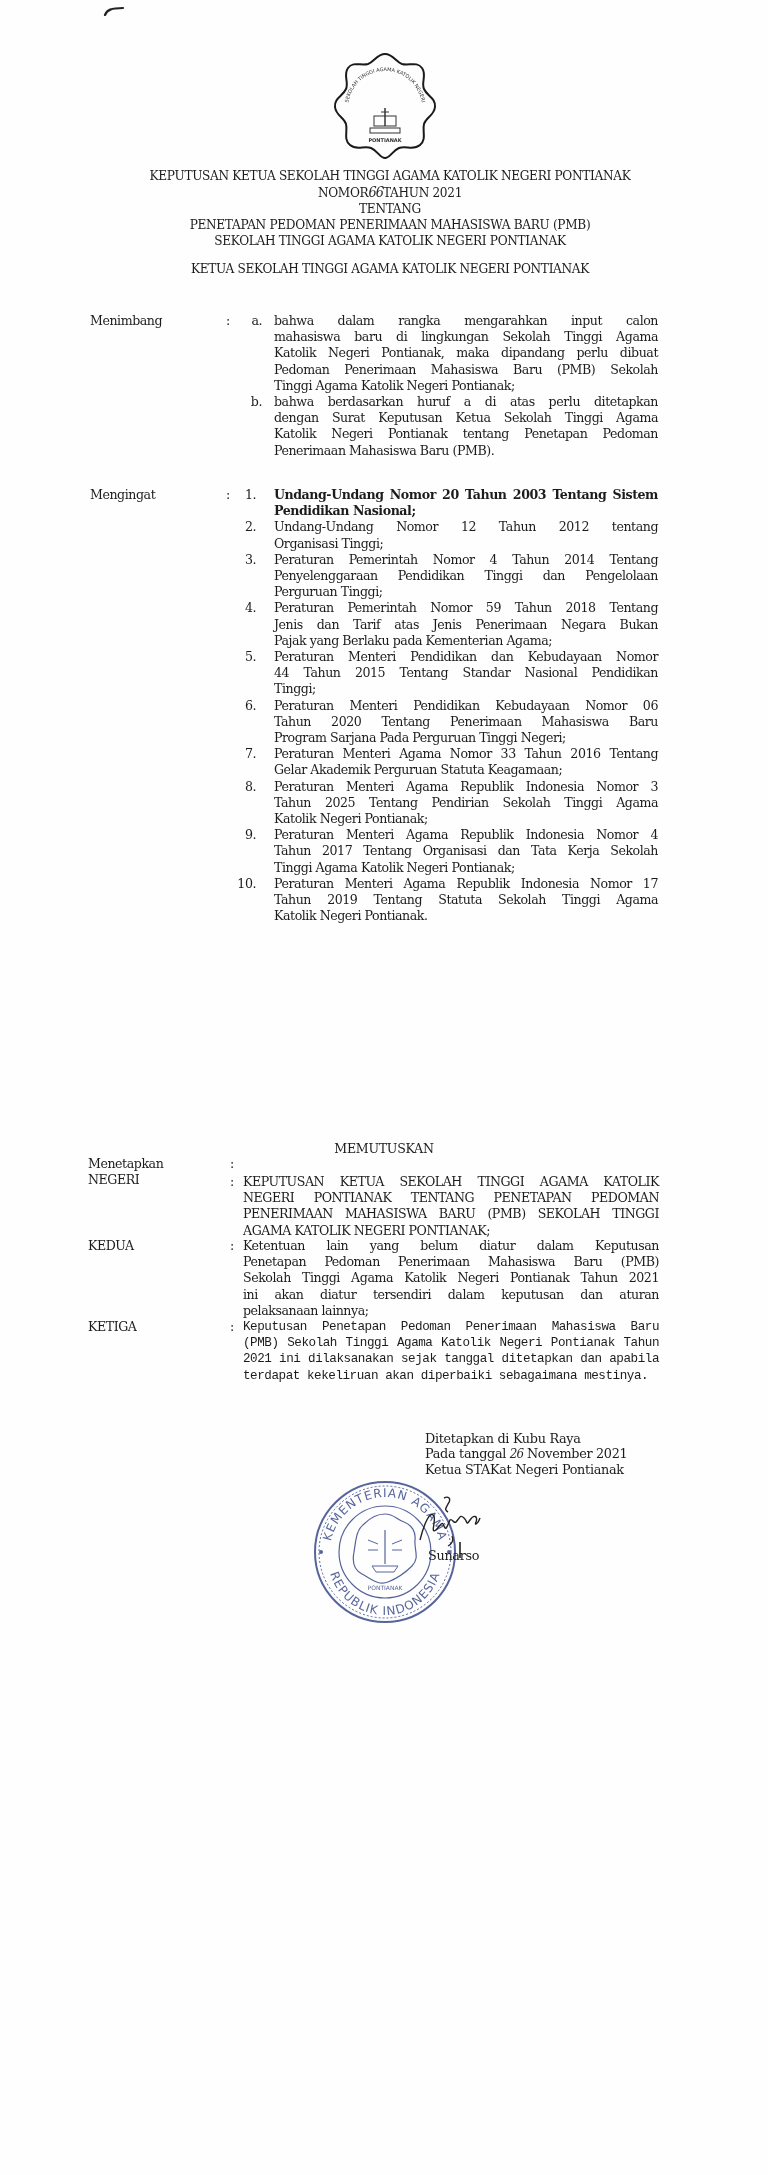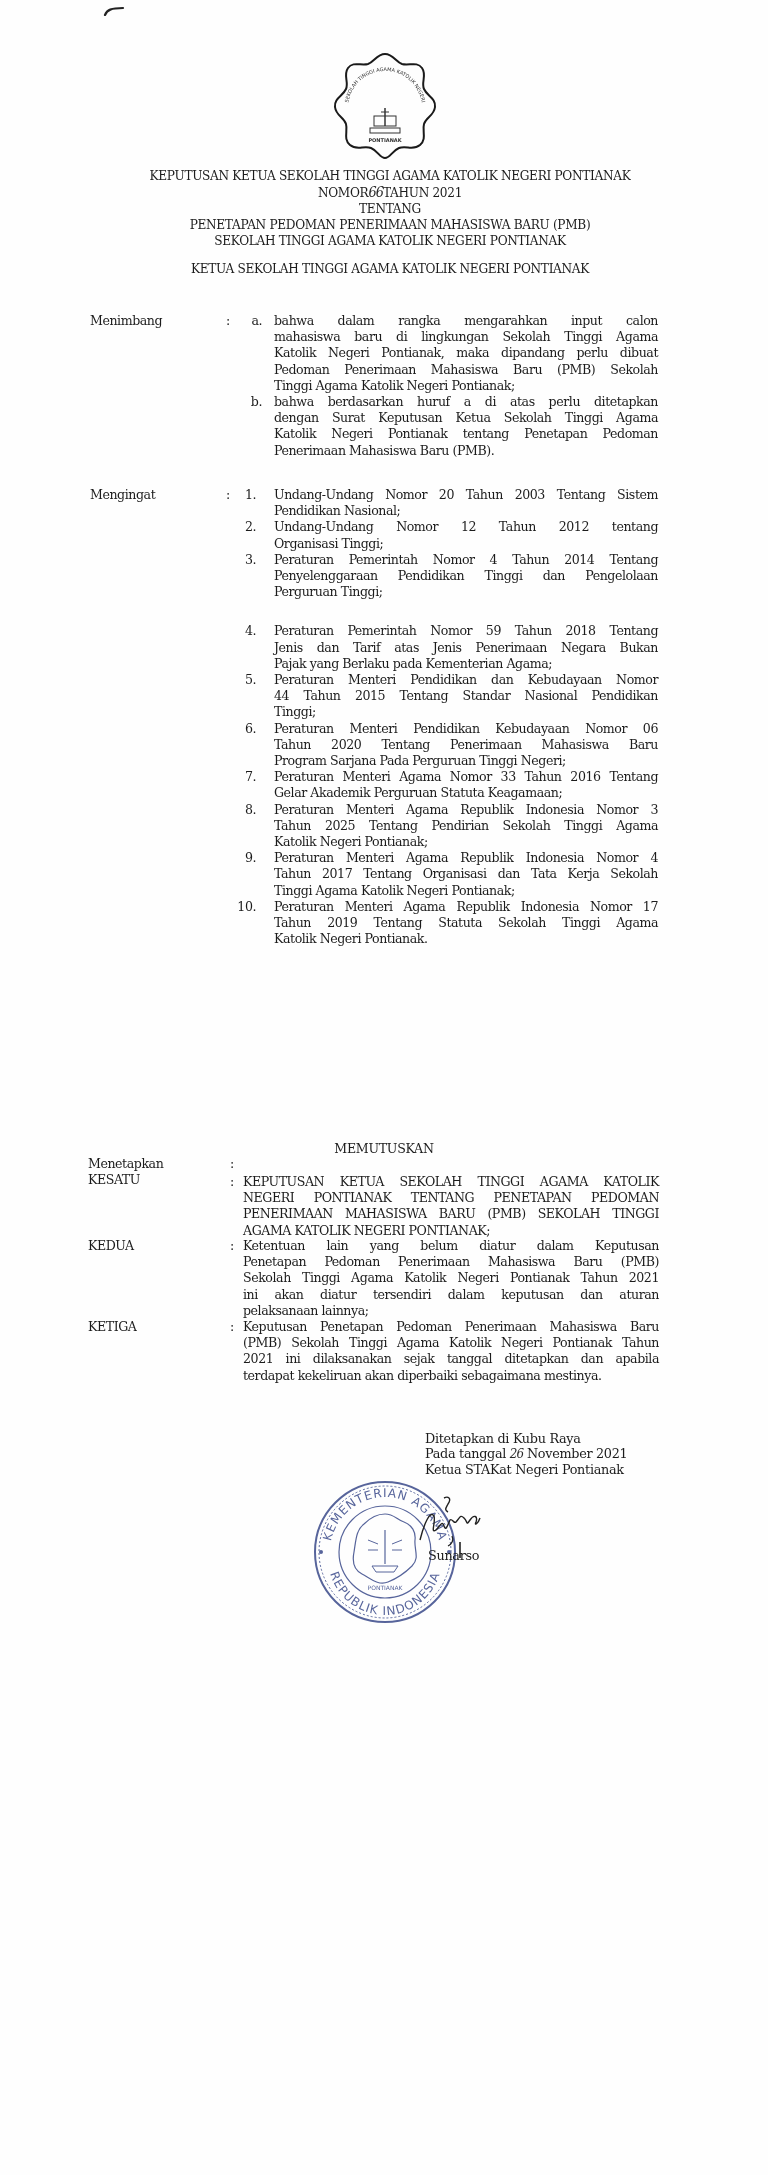--- a/index.html
+++ b/index.html
@@ -84,21 +84,21 @@
       </div>
     </div>
   </div>
 
   <div class="section" style="left:90px; top:487px; width:570px;">
     <span class="lbl">Mengingat</span>
     <span class="colon" style="left:136px;">:</span>
     <div class="items" style="left:146px; width:422px;">
       <div class="item">
         <span class="num" style="width:20px;">1.</span>
-        <div class="txt" style="margin-left:38px;">
+        <div class="txt" style="margin-left:38px;font-weight:bold;">
             <span class="jl">Undang-Undang Nomor 20 Tahun 2003 Tentang Sistem</span>
             <span class="ll">Pendidikan Nasional;</span>
           </div>
       </div>
       <div class="item">
         <span class="num" style="width:20px;">2.</span>
         <div class="txt" style="margin-left:38px;">
             <span class="jl">Undang-Undang Nomor 12 Tahun 2012 tentang</span>
             <span class="ll">Organisasi Tinggi;</span>
           </div>
@@ -106,21 +106,21 @@
       <div class="item">
         <span class="num" style="width:20px;">3.</span>
         <div class="txt" style="margin-left:38px;">
             <span class="jl">Peraturan Pemerintah Nomor 4 Tahun 2014 Tentang</span>
             <span class="jl">Penyelenggaraan Pendidikan Tinggi dan Pengelolaan</span>
             <span class="ll">Perguruan Tinggi;</span>
           </div>
       </div>
       <div class="item">
         <span class="num" style="width:20px;">4.</span>
-        <div class="txt" style="margin-left:38px;margin-top:23px;">
+        <div class="txt" style="margin-left:38px;">
             <span class="jl">Peraturan Pemerintah Nomor 59 Tahun 2018 Tentang</span>
             <span class="jl">Jenis dan Tarif atas Jenis Penerimaan Negara Bukan</span>
             <span class="ll">Pajak yang Berlaku pada Kementerian Agama;</span>
           </div>
       </div>
       <div class="item">
         <span class="num" style="width:20px;">5.</span>
         <div class="txt" style="margin-left:38px;">
             <span class="jl">Peraturan Menteri Pendidikan dan Kebudayaan Nomor</span>
             <span class="jl">44 Tahun 2015 Tentang Standar Nasional Pendidikan</span>
@@ -168,42 +168,42 @@
       </div>
     </div>
   </div>
 
   <div class="memutuskan">MEMUTUSKAN</div>
 
   <div class="section" style="left:88px; top:1156px; width:580px;">
     <span class="lbl" style="top:0;">Menetapkan</span>
     <span class="colon" style="left:142px; top:0;">:</span>
 
-    <span class="lbl" style="top:16px;">KESATU</span>
+    <span class="lbl" style="top:16px;">NEGERI</span>
     <span class="colon" style="left:142px; top:18px;">:</span>
     <div class="txt" style="position:absolute; left:155px; top:18px; width:416px;">
       <span class="jl">KEPUTUSAN KETUA SEKOLAH TINGGI AGAMA KATOLIK</span>
       <span class="jl">NEGERI PONTIANAK TENTANG PENETAPAN PEDOMAN</span>
       <span class="jl">PENERIMAAN MAHASISWA BARU (PMB) SEKOLAH TINGGI</span>
       <span class="ll">AGAMA KATOLIK NEGERI PONTIANAK;</span>
     </div>
 
     <span class="lbl" style="top:82px;">KEDUA</span>
     <span class="colon" style="left:142px; top:82px;">:</span>
     <div class="txt" style="position:absolute; left:155px; top:82px; width:416px;">
       <span class="jl">Ketentuan lain yang belum diatur dalam Keputusan</span>
       <span class="jl">Penetapan Pedoman Penerimaan Mahasiswa Baru (PMB)</span>
       <span class="jl">Sekolah Tinggi Agama Katolik Negeri Pontianak Tahun 2021</span>
       <span class="jl">ini akan diatur tersendiri dalam keputusan dan aturan</span>
       <span class="ll">pelaksanaan lainnya;</span>
     </div>
 
     <span class="lbl" style="top:163px;">KETIGA</span>
     <span class="colon" style="left:142px; top:163px;">:</span>
-    <div class="txt" style="position:absolute; left:155px; top:163px; width:416px;">
+    <div class="txt" style="position:absolute; left:155px; top:163px; width:416px;font-family:Liberation Mono, monospace;">
       <span class="jl">Keputusan Penetapan Pedoman Penerimaan Mahasiswa Baru</span>
       <span class="jl">(PMB)  Sekolah Tinggi Agama Katolik Negeri Pontianak Tahun</span>
       <span class="jl">2021 ini dilaksanakan sejak tanggal ditetapkan dan apabila</span>
       <span class="ll">terdapat kekeliruan akan diperbaiki sebagaimana mestinya.</span>
     </div>
   </div>
 
   <div class="sig">
     <span class="ln">Ditetapkan di Kubu Raya</span>
     <span class="ln"><span>Pada tanggal</span> <span class="hw" style="font-size:12px;">26</span> <span>November 2021</span></span>

